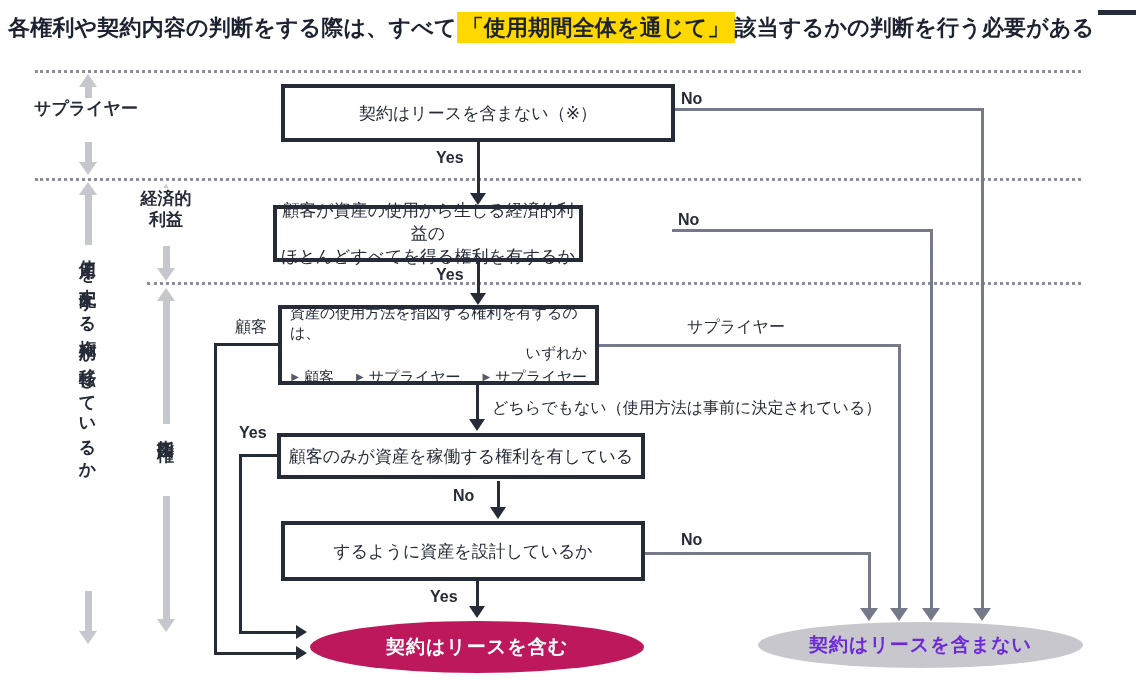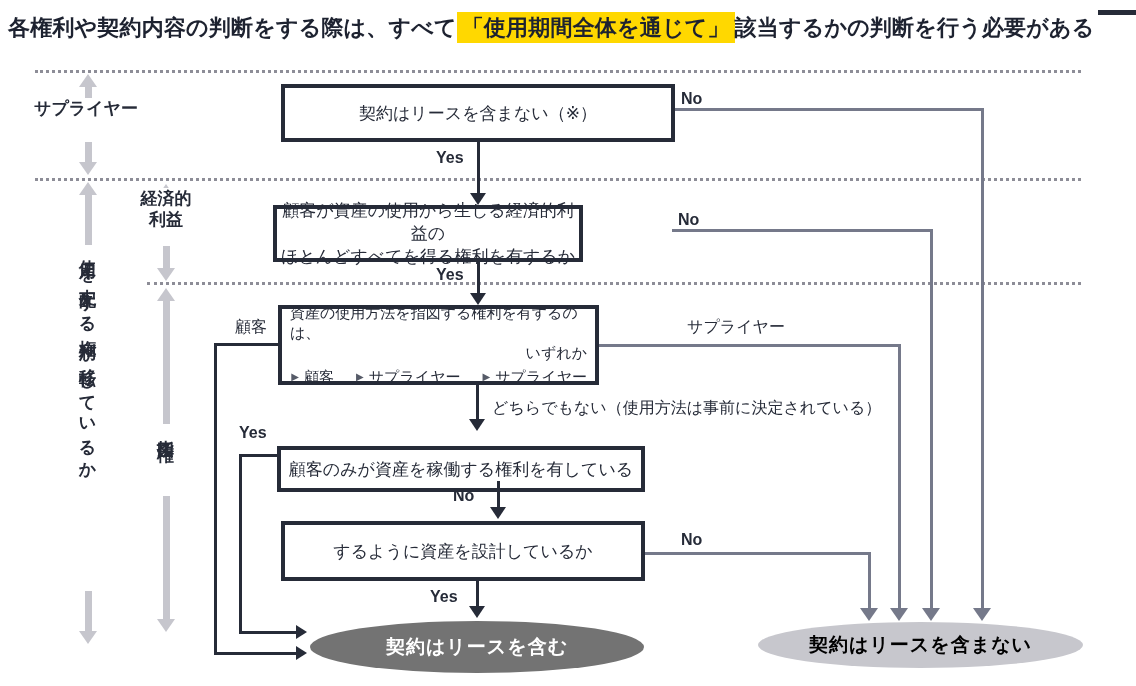--- a/index.html
+++ b/index.html
@@ -55,22 +55,22 @@
       border-left:9px solid transparent; border-right:9px solid transparent;
       border-top:13px solid #75798a; }
 
   
   .yn  { position:absolute; font-weight:bold; font-size:16px; color:#262b38; }
   .edge-label { position:absolute; font-size:16px; color:#262b38; white-space:nowrap; }
 
   
   .oval { position:absolute; border-radius:50%; display:flex; align-items:center;
           justify-content:center; font-weight:bold; font-size:19px; letter-spacing:1px; }
-  .oval.dark  { background:#737373; color:#ffffff; }
-  .oval.light { background:#c7c7cd; color:#000000; }
+  .oval.dark  { background:#be185d; color:#ffffff; }
+  .oval.light { background:#c7c7cd; color:#6d28d9; }
 
   .corner-mark { position:absolute; background:#262b38; }
 </style>
 </head>
 <body>
 
 <div id="canvas">
 
   <div class="title">
     <span>各権利や契約内容の判断をする際は、すべて</span><span class="hl">「使用期間全体を通じて」</span><span>該当するかの判断を行う必要がある</span>
@@ -123,21 +123,21 @@
     <div class="opt-row">
       <span class="tri">▶</span>
       <span class="opt">顧客</span>
       <span class="tri">▶</span>
       <span class="opt">サプライヤー</span>
       <span class="tri">▶</span>
       <span class="opt" style="margin-right:0;">サプライヤー</span>
     </div>
   </div>
 
-  <div class="qbox" style="left:277px; top:433px; width:368px; height:46px;margin-top:13px;">
+  <div class="qbox" style="left:277px; top:433px; width:368px; height:46px;">
     <div>顧客のみが資産を稼働する権利を有している</div>
   </div>
 
   <div class="qbox" style="left:281px; top:521px; width:364px; height:60px;">
     <div>するように資産を設計しているか</div>
   </div>
 
   <div class="dk-v" style="left:477px; top:142px; height:52px;"></div>
   <div class="dk-head-down" style="left:470px; top:193px;"></div>
   <div class="yn" style="left:436px; top:149px;">Yes</div>

